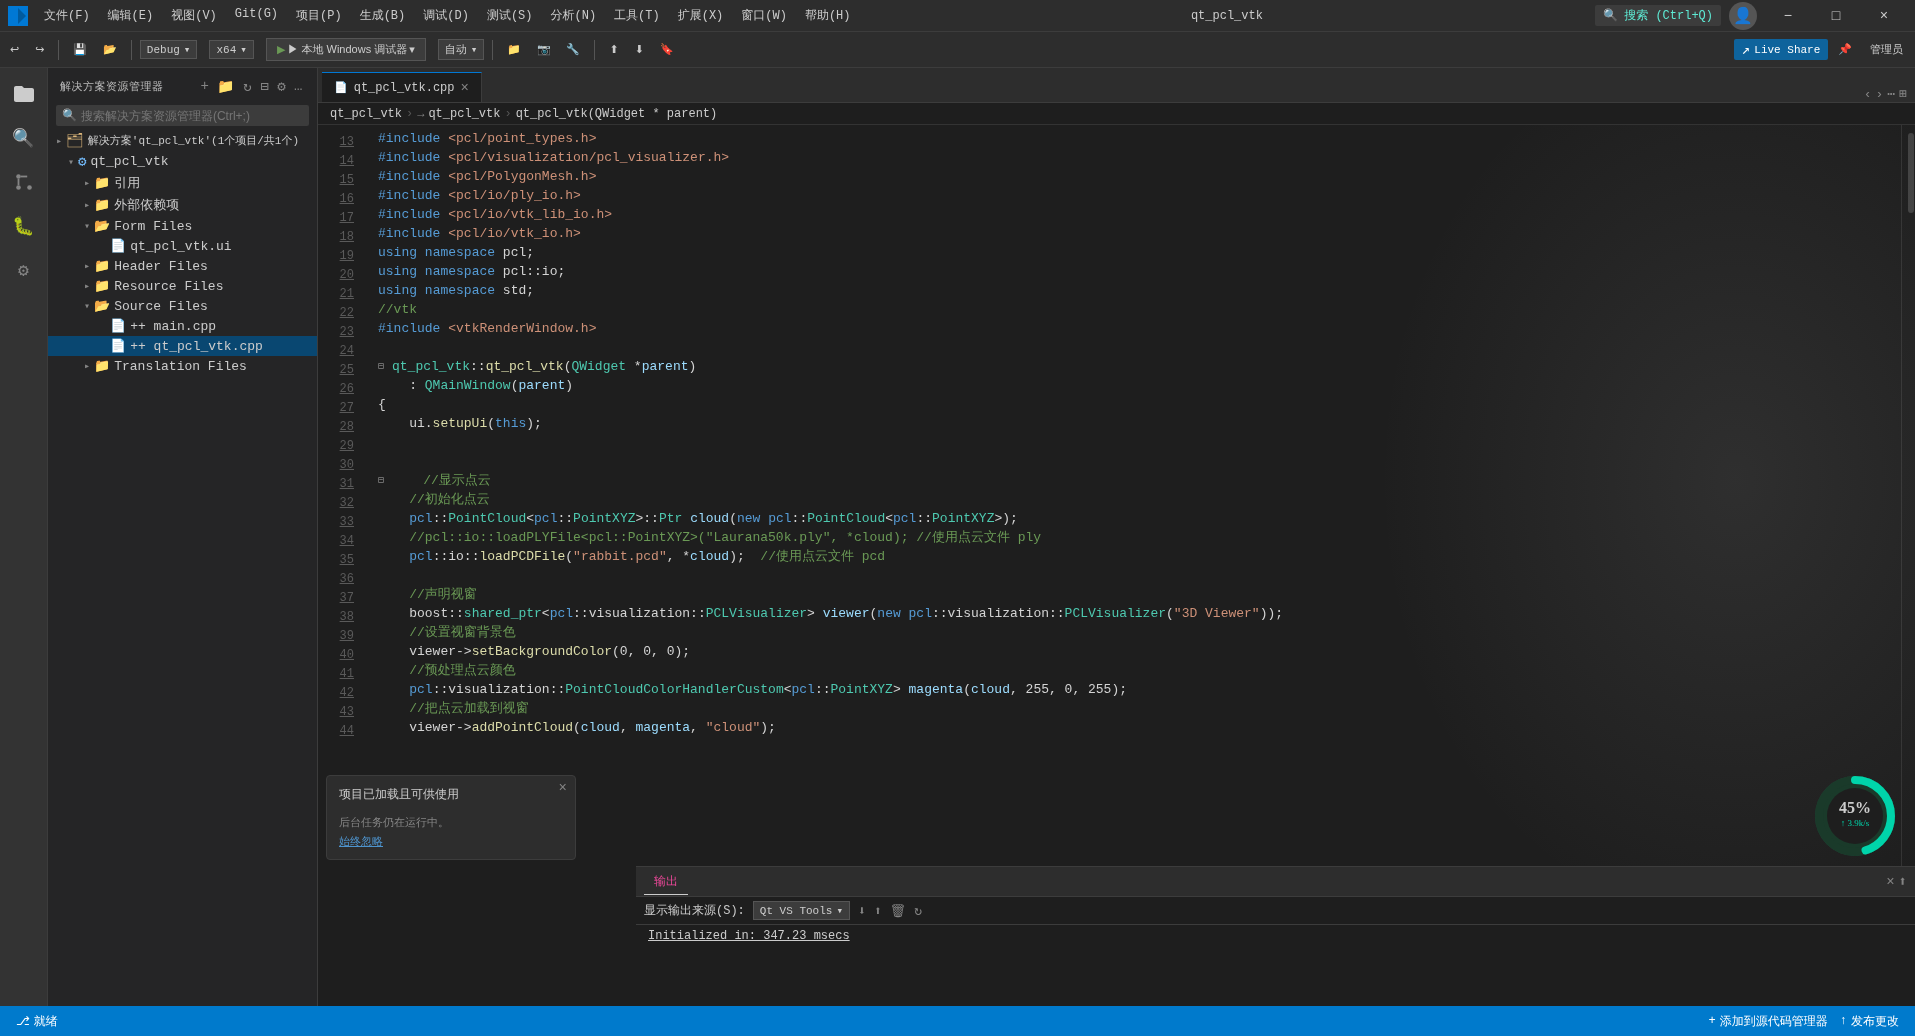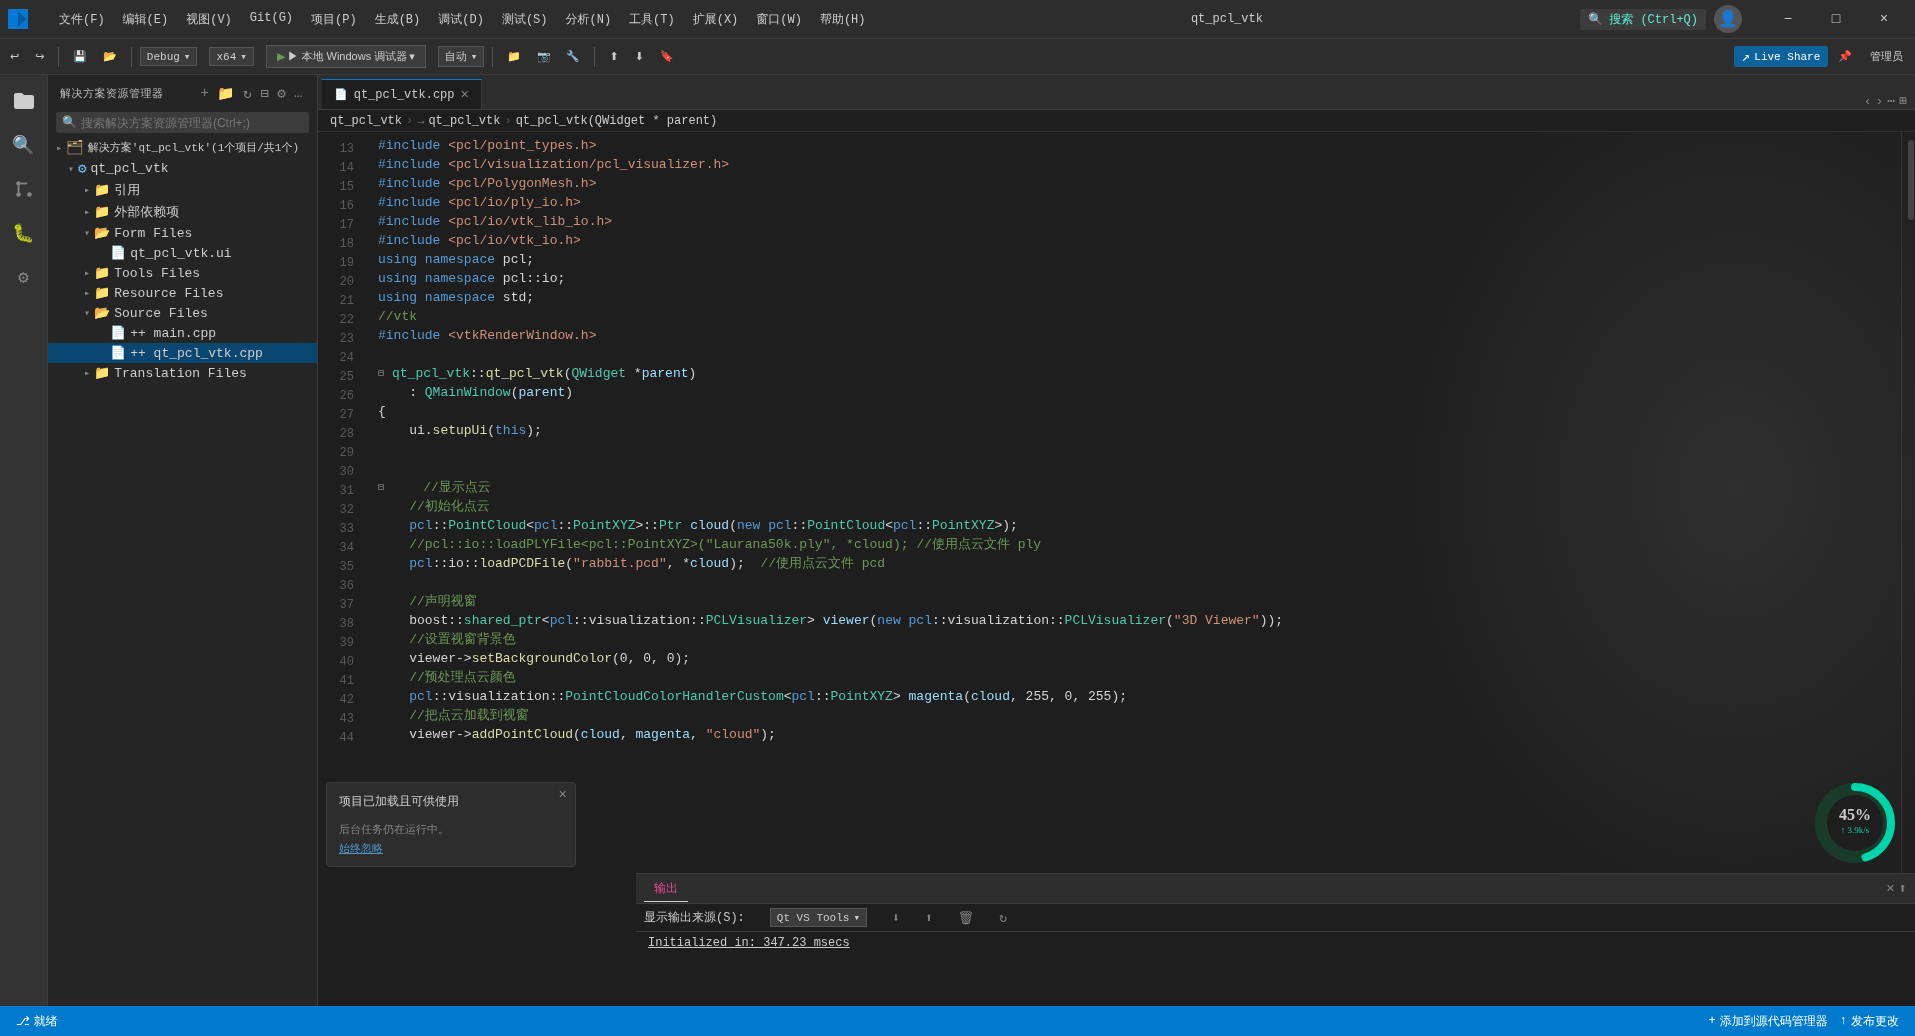--- a/index.html
+++ b/index.html
@@ -9,27 +9,26 @@
       background: #1e1e1e;
       color: #d4d4d4;
       font-family: 'Consolas', 'Courier New', monospace;
       font-size: 13px;
       overflow: hidden;
       position: relative;
     }
 
     
     #title-bar {
-      height: 39px;
+      height: 32px;
       background: #2d2d2d;
       display: flex;
       align-items: center;
       padding: 0 8px;
       border-bottom: 1px solid #3c3c3c;
-      gap: 15px;
     }
     #title-bar-logo {
       width: 20px; height: 20px;
       background: #0078d4;
       margin-right: 8px;
       display: flex; align-items: center; justify-content: center;
       font-size: 10px; color: white; font-weight: bold;
     }
     #title-bar-menu {
       display: flex;
@@ -257,20 +256,21 @@
       width: 52px;
       background: #1e1e1e;
       padding: 4px 0;
       text-align: right;
       color: #5a5a5a;
       font-size: 13px;
       line-height: 19px;
       padding-right: 8px;
       user-select: none;
       overflow: hidden;
+      text-decoration: underline;
     }
     #code-content {
       flex: 1;
       padding: 4px 8px;
       overflow: auto;
       line-height: 19px;
       font-size: 13px;
       position: relative;
     }
     .code-line {
@@ -588,21 +588,21 @@
         <span>Form Files</span>
       </div>
       <div class="tree-item tree-indent-3">
         <span style="color:transparent;font-size:10px;">▸</span>
         <span style="color:#75beff;">📄</span>
         <span>qt_pcl_vtk.ui</span>
       </div>
       <div class="tree-item tree-indent-2">
         <span style="color:#858585;font-size:10px;">▸</span>
         <span style="color:#dcb67a;">📁</span>
-        <span>Tools Files</span>
+        <span>Header Files</span>
       </div>
       <div class="tree-item tree-indent-2">
         <span style="color:#858585;font-size:10px;">▸</span>
         <span style="color:#dcb67a;">📁</span>
         <span>Resource Files</span>
       </div>
       <div class="tree-item tree-indent-2">
         <span style="color:#858585;font-size:10px;">▾</span>
         <span style="color:#dcb67a;">📂</span>
         <span>Source Files</span>
@@ -803,21 +803,21 @@
       <span style="cursor:pointer;">CRLF</span>
     </div>
 
     <div id="bottom-panel" style="height:140px;background:#1e1e1e;border-top:1px solid #3c3c3c;display:flex;flex-direction:column;">
       <div id="panel-tabs" style="height:30px;background:#2d2d2d;display:flex;align-items:center;padding:0 8px;gap:4px;border-bottom:1px solid #3c3c3c;">
         <span class="panel-tab active">输出</span>
         <div style="flex:1;"></div>
         <span style="color:#858585;cursor:pointer;font-size:14px;">×</span>
         <span style="color:#858585;cursor:pointer;font-size:14px;">⬆</span>
       </div>
-      <div id="panel-toolbar" style="display:flex;align-items:center;gap:25px;padding:4px 8px;border-bottom:1px solid #3c3c3c;">
+      <div id="panel-toolbar" style="display:flex;align-items:center;gap:8px;padding:4px 8px;border-bottom:1px solid #3c3c3c;">
         <span class="panel-source-label">显示输出来源(S):</span>
         <div class="panel-dropdown">
           <span>Qt VS Tools</span>
           <span>▾</span>
         </div>
         <span style="color:#858585;cursor:pointer;">⬇</span>
         <span style="color:#858585;cursor:pointer;">⬆</span>
         <span style="color:#858585;cursor:pointer;">🗑</span>
         <span style="color:#858585;cursor:pointer;">↻</span>
       </div>

